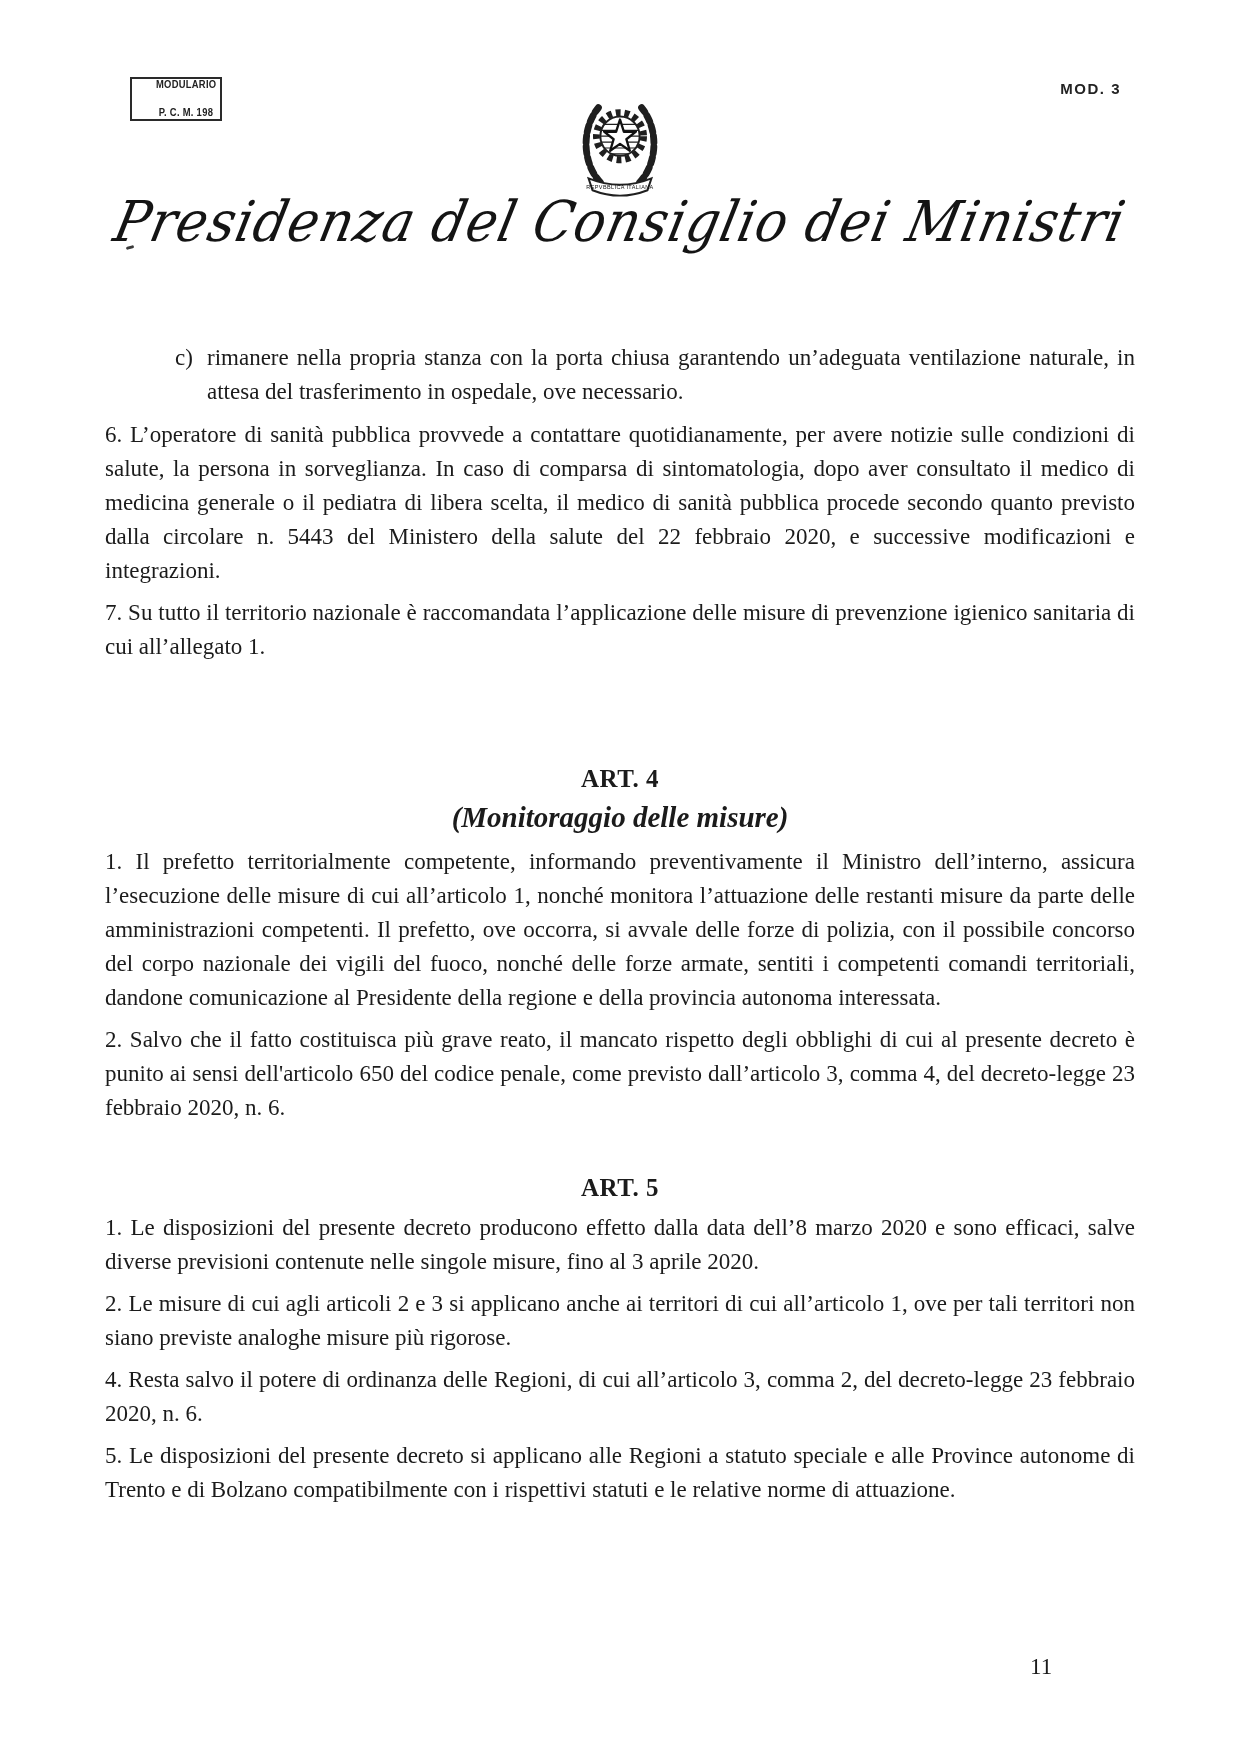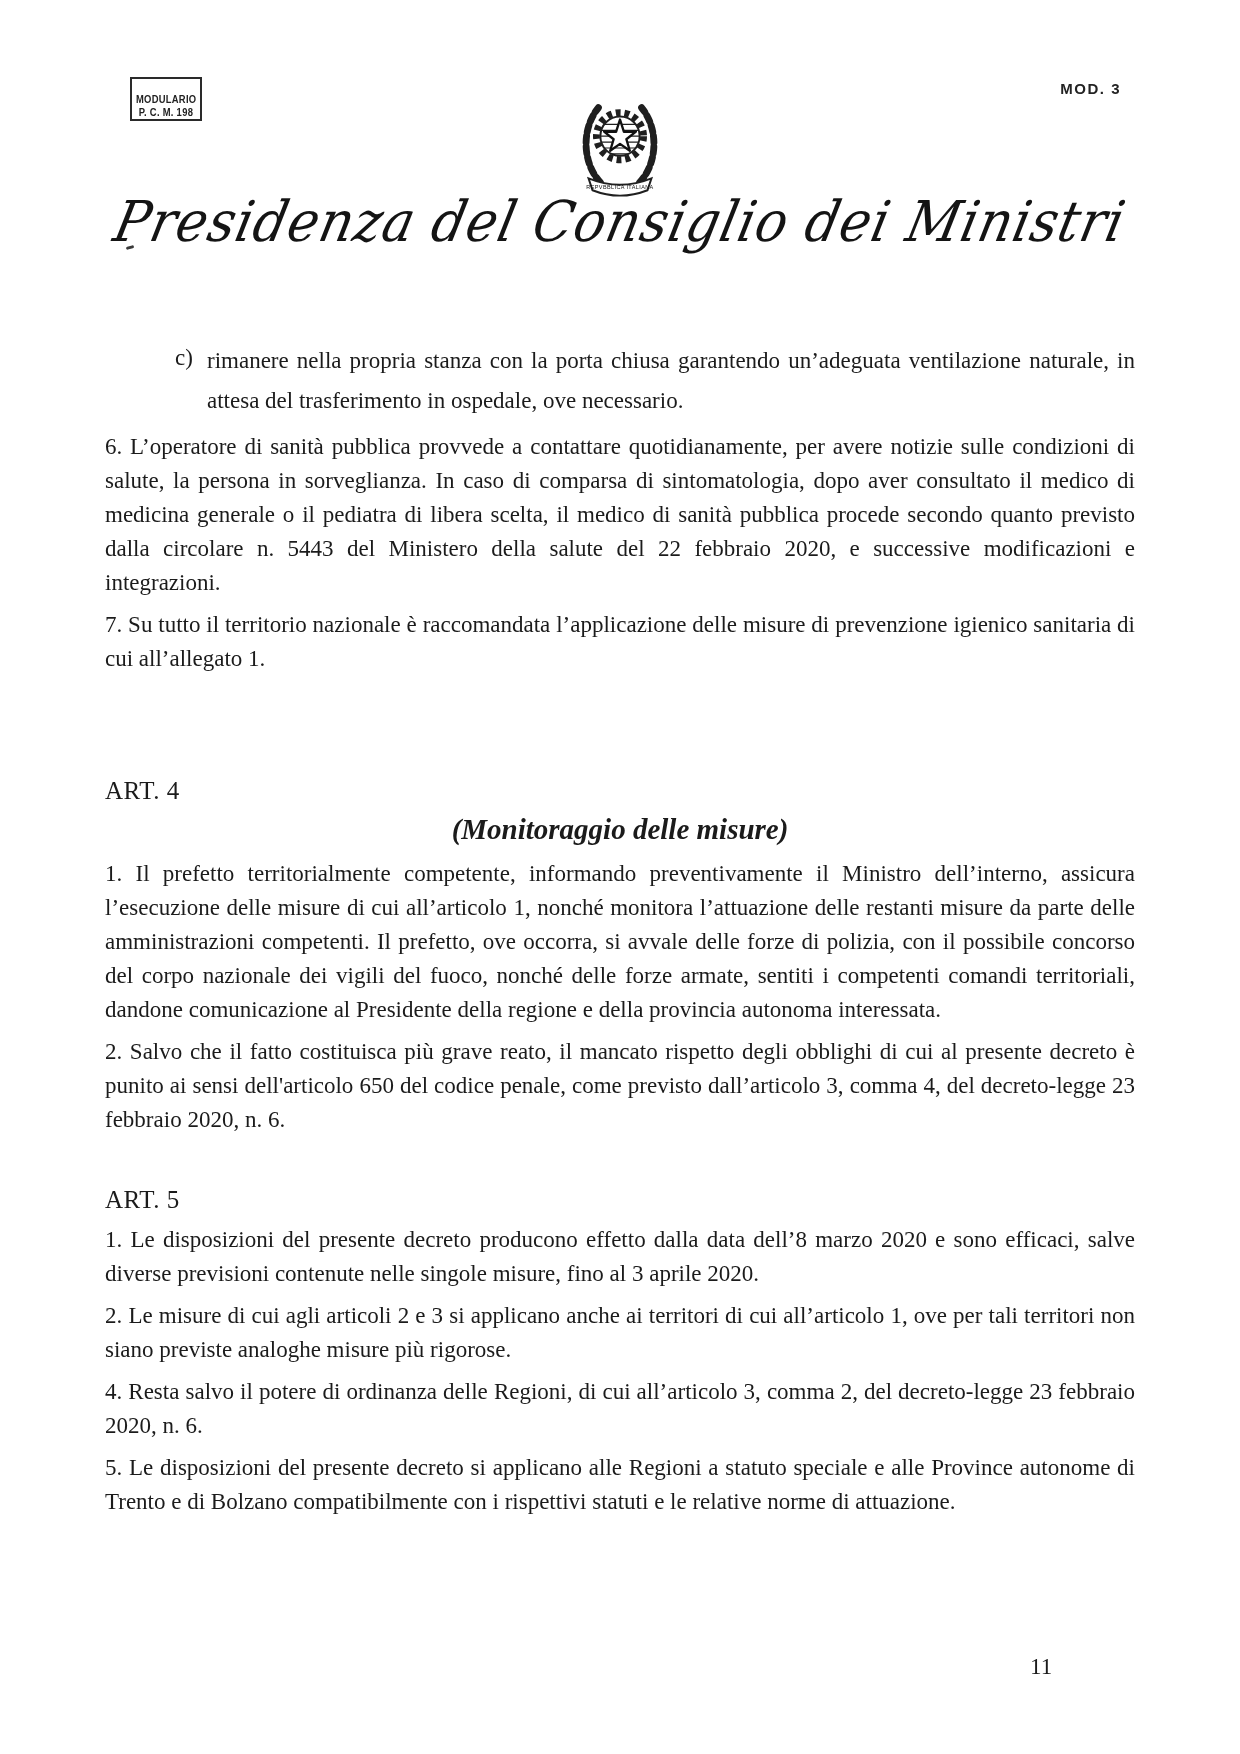--- a/index.html
+++ b/index.html
@@ -5,21 +5,21 @@
   html,body{margin:0;padding:0;background:#e8e8e8;}
   .sheet{
     position:relative;width:1240px;height:1754px;background:#ffffff;
     font-family:"Liberation Serif",serif;color:#1b1b1b;overflow:hidden;
     margin:0 auto;
   }
   
   .stamp-box{
     position:absolute;left:130px;top:77px;width:68px;height:40px;
     border:2px solid #2a2a2a;display:flex;flex-direction:column;
-    align-items:center;justify-content:flex-end;gap:1px;
+    align-items:center;justify-content:space-between;gap:1px;padding-left:20px;
   }
   .stamp-box span{
     font-family:"Liberation Sans",sans-serif;font-size:10px;font-weight:bold;
     letter-spacing:0.3px;color:#222;white-space:nowrap;line-height:12px;
     transform:scaleX(0.94);
   }
   
   .mod-label{
     position:absolute;top:80px;right:119px;
     font-family:"Liberation Sans",sans-serif;font-size:15px;font-weight:bold;
@@ -38,23 +38,23 @@
     position:absolute;left:126px;top:246px;width:8px;height:3px;
     background:#3a3a3a;border-radius:2px;transform:rotate(-14deg);
   }
   
   .page-body{position:absolute;top:341px;left:105px;width:1030px;}
   .par{
     font-size:23px;line-height:34px;text-align:justify;margin:0 0 8px 0;
   }
   .clause{display:flex;margin:0 0 9px 0;padding-left:70px;}
   .clause .marker{font-size:23px;line-height:34px;flex:0 0 32px;}
-  .clause .ctext{font-size:23px;line-height:40px;text-align:justify;flex:1;}
+  .clause .ctext{font-size:23px;line-height:34px;text-align:justify;flex:1;}
   .article h2{
-    font-size:25px;line-height:30px;font-weight:normal;text-align:left;
+    font-size:25px;line-height:30px;font-weight:bold;text-align:center;
     margin:0 0 8px 0;letter-spacing:0.5px;
   }
   .article h3{
     font-size:29px;line-height:30px;font-weight:bold;font-style:italic;
     text-align:center;margin:0 0 13px 0;
   }
   .article.art-0 h2{margin-top:100px;}
   .article.art-1 h2{margin-top:48px;}
   .page-number{
     position:absolute;top:1654px;left:1030px;font-size:23px;color:#1b1b1b;

